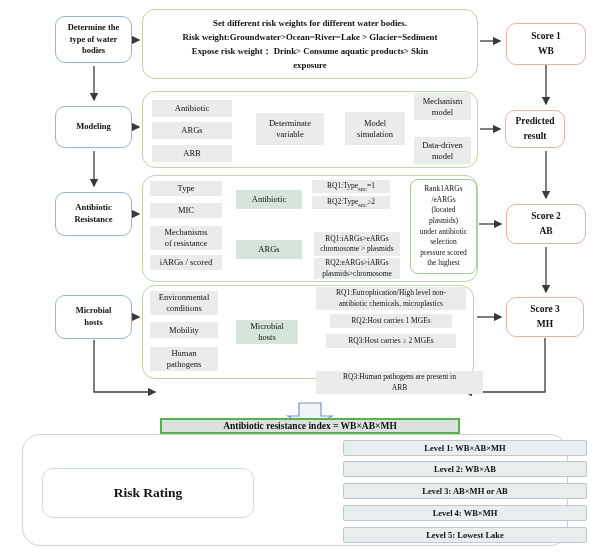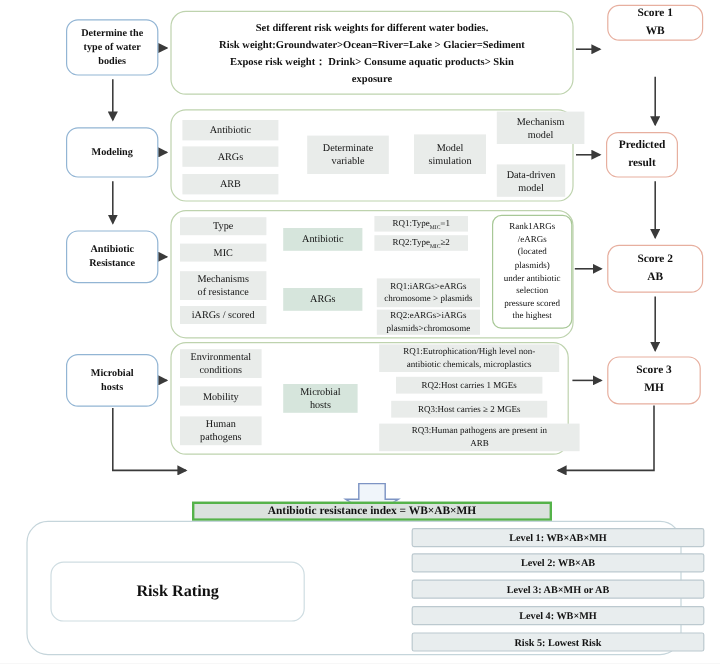--- a/index.html
+++ b/index.html
@@ -73,32 +73,32 @@
 bodies</div>
   <div class="box stage" style="left:55px;top:192px;width:77px;height:44px;">Antibiotic
 Resistance</div>
   <div class="box stage" style="left:55px;top:295px;width:77px;height:44px;">Microbial
 hosts</div>
 
   <div class="box panel weights" style="left:142px;top:9px;width:336px;height:70px;">Set different risk weights for  different water bodies.
 Risk weight:Groundwater&gt;Ocean=River=Lake &gt; Glacier=Sediment
 Expose risk weight：  Drink&gt; Consume aquatic products&gt; Skin
 exposure</div>
-  <div class="box score" style="left:506px;top:4px;width:80px;height:30px;">Score 1
+  <div class="box score" style="left:506px;top:23px;width:80px;height:42px;">Score 1
 WB</div>
 
   <div class="box panel" style="left:142px;top:91px;width:336px;height:77px;"></div>
   <div class="box gbox" style="left:152px;top:100px;width:80px;height:17px;">Antibiotic</div>
   <div class="box gbox" style="left:152px;top:122px;width:80px;height:17px;">ARGs</div>
   <div class="box gbox" style="left:152px;top:145px;width:80px;height:17px;">ARB</div>
   <div class="box gbox" style="left:256px;top:113px;width:68px;height:32px;">Determinate
 variable</div>
   <div class="box gbox" style="left:345px;top:112px;width:60px;height:33px;">Model
 simulation</div>
-  <div class="box gbox" style="left:414px;top:93px;width:73px;height:27px;">Mechanism
+  <div class="box gbox" style="left:414px;top:93px;width:57px;height:27px;">Mechanism
 model</div>
   <div class="box gbox" style="left:414px;top:137px;width:57px;height:27px;">Data-driven
 model</div>
   <div class="box score" style="left:505px;top:110px;width:60px;height:38px;font-size:9.5px;">Predicted result</div>
 
   <div class="box panel" style="left:142px;top:175px;width:336px;height:107px;"></div>
   <div class="box gbox" style="left:150px;top:181px;width:72px;height:15px;">Type</div>
   <div class="box gbox" style="left:150px;top:203px;width:72px;height:15px;">MIC</div>
   <div class="box gbox" style="left:150px;top:226px;width:72px;height:24px;">Mechanisms
 of resistance</div>
@@ -127,28 +127,28 @@
 conditions</div>
   <div class="box gbox" style="left:150px;top:322px;width:68px;height:16px;">Mobility</div>
   <div class="box gbox" style="left:150px;top:347px;width:68px;height:24px;">Human
 pathogens</div>
   <div class="box tbox" style="left:236px;top:320px;width:62px;height:24px;">Microbial
 hosts</div>
   <div class="box rq" style="left:316px;top:287px;width:150px;height:23px;">RQ1:Eutrophication/High level  non-
 antibiotic chemicals, microplastics</div>
   <div class="box rq" style="left:330px;top:314px;width:122px;height:14px;">RQ2:Host carries 1 MGEs</div>
   <div class="box rq" style="left:326px;top:334px;width:130px;height:14px;">RQ3:Host carries ≥ 2 MGEs</div>
-  <div class="box rq" style="left:316px;top:353px;width:167px;height:23px;">RQ3:Human pathogens are present in
+  <div class="box rq" style="left:316px;top:371px;width:167px;height:23px;">RQ3:Human pathogens are present in
 ARB</div>
   <div class="box score" style="left:506px;top:297px;width:78px;height:40px;">Score 3
 MH</div>
 
   <div class="box indexbar" style="left:160px;top:384px;width:300px;height:16px;">Antibiotic resistance index = WB×AB×MH</div>
 
   <div class="box bigpanel" style="left:22px;top:434px;width:546px;height:112px;"></div>
   <div class="box riskbox" style="left:42px;top:468px;width:212px;height:50px;">Risk Rating</div>
   <div class="box levelbar" style="left:302px;top:440px;width:244px;height:16px;">Level 1: WB×AB×MH</div>
   <div class="box levelbar" style="left:302px;top:461px;width:244px;height:16px;">Level 2: WB×AB</div>
   <div class="box levelbar" style="left:302px;top:483px;width:244px;height:16px;">Level 3: AB×MH or AB</div>
   <div class="box levelbar" style="left:302px;top:505px;width:244px;height:16px;">Level 4: WB×MH</div>
-  <div class="box levelbar" style="left:302px;top:527px;width:244px;height:16px;">Risk 5: Lowest Risk</div>
+  <div class="box levelbar" style="left:302px;top:527px;width:244px;height:16px;">Level 5: Lowest Lake</div>
 
 </div>
 
 </body></html>

